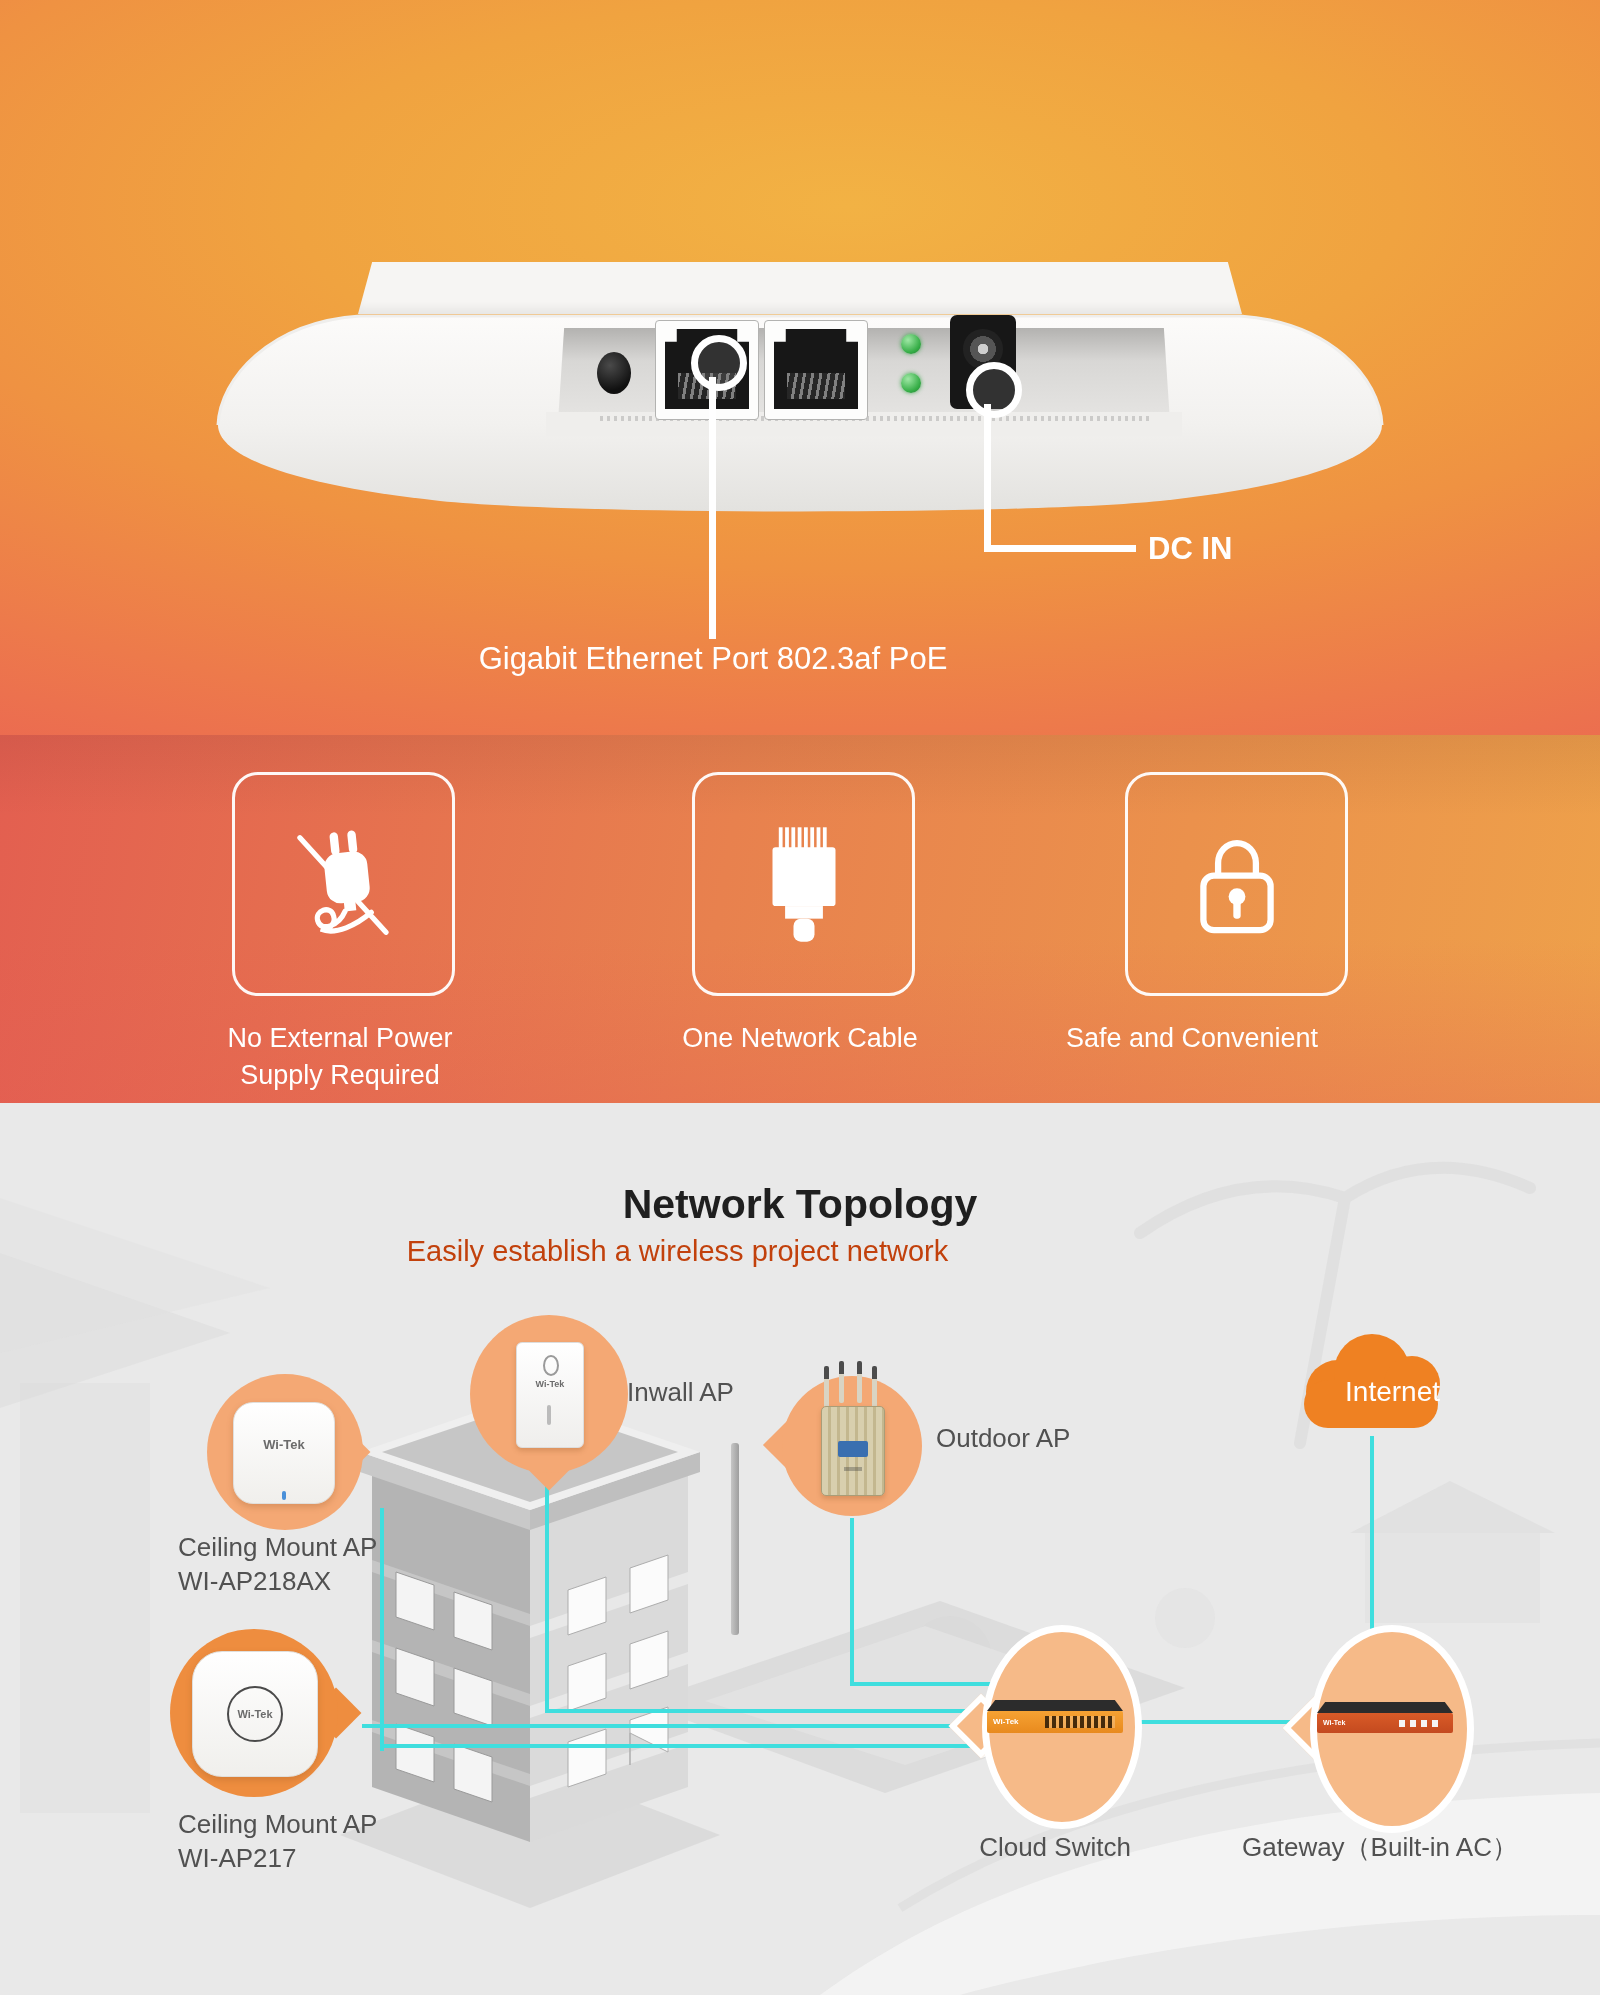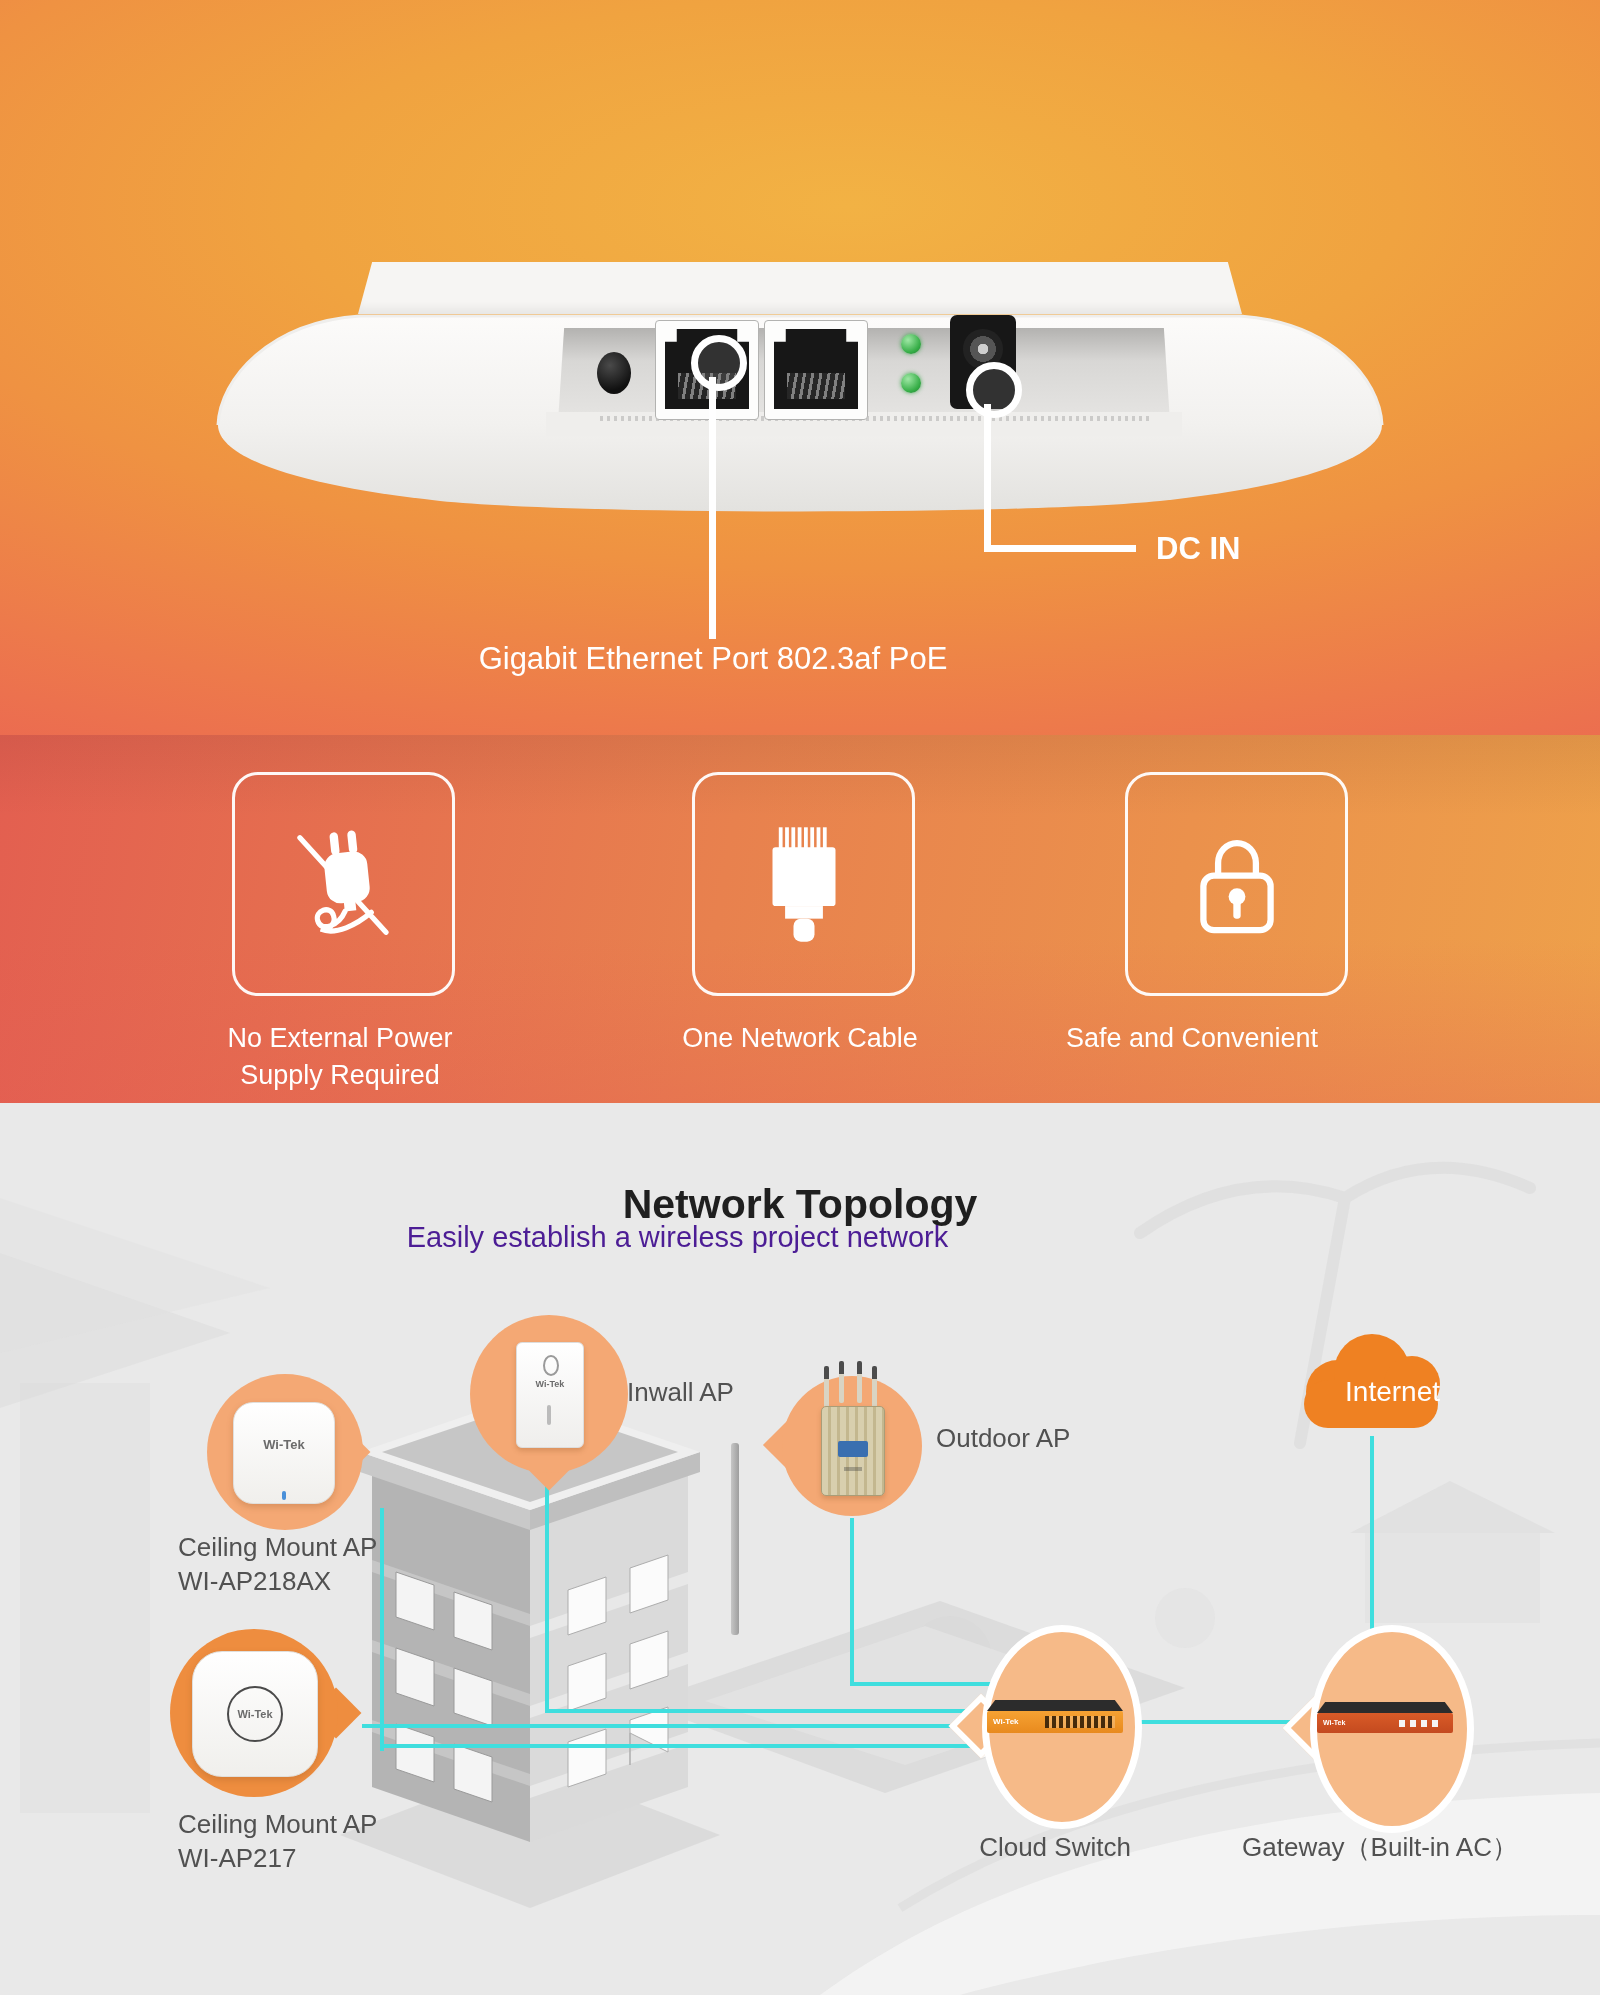--- a/index.html
+++ b/index.html
@@ -31,38 +31,38 @@
     clip-path:polygon(14% 0,86% 0,86% 16%,100% 16%,100% 100%,0 100%,0 16%,14% 16%);}
   .rj45 .pins{position:absolute;left:22px;top:52px;width:58px;height:26px;opacity:.8;
     background:repeating-linear-gradient(100deg,#9a9a9a 0 3px,#2a2a2a 3px 8px);}
   .led{position:absolute;left:901px;width:20px;height:20px;border-radius:50%;
     background:radial-gradient(circle at 35% 30%,#9fe8a5,#35ad46 65%,#1f7c2e);box-shadow:0 0 4px rgba(40,160,60,.8);}
   .dc-jack{position:absolute;left:950px;top:315px;width:66px;height:94px;background:#171717;border-radius:7px;}
   .dc-jack .hole{position:absolute;left:13px;top:14px;width:40px;height:40px;border-radius:50%;
     background:radial-gradient(circle,#cfcfcf 0 18%,#555 19% 45%,#222 46%);}
   .callout-ring{position:absolute;width:42px;height:42px;border:7px solid #fff;border-radius:50%;background:rgba(130,130,130,.25);}
   .cl{position:absolute;background:#fff;}
-  .dc-label{position:absolute;left:1148px;top:531px;font-size:31px;font-weight:bold;color:#fff;margin-left:8px;}
+  .dc-label{position:absolute;left:1148px;top:531px;font-size:31px;font-weight:bold;color:#fff;}
   .eth-label{position:absolute;left:713px;top:641px;transform:translateX(-50%);
     font-size:31px;color:#fff;white-space:nowrap;}
   
   .sec-features{position:absolute;left:0;top:735px;width:1600px;height:368px;
     background:
       linear-gradient(180deg,rgba(90,45,35,.10) 0%,rgba(90,45,35,0) 22%),
       linear-gradient(180deg,rgba(0,0,0,0) 55%,rgba(228,90,85,.30) 100%),
       linear-gradient(100deg,#e35f50 0%,#e8814e 45%,#eea14a 100%);}
   .fbox{position:absolute;top:37px;width:217px;height:218px;border:3px solid rgba(255,255,255,.95);
     border-radius:26px;display:flex;align-items:center;justify-content:center;}
   .flabel{position:absolute;top:285px;width:380px;text-align:center;font-size:27px;
     line-height:37px;color:#fff;}
   
   .sec-topo{position:absolute;left:0;top:1103px;width:1600px;height:892px;background:#e9e9e9;}
   .tp-title{position:absolute;left:0;top:44px;width:1600px;text-align:center;
     font-size:41px;font-weight:bold;color:#1f1f1f;}
-  .tp-sub{position:absolute;left:0;top:89px;width:1355px;text-align:center;font-size:29px;color:#4c1d95;}
+  .tp-sub{position:absolute;left:0;top:103px;width:1355px;text-align:center;font-size:29px;color:#c2410c;}
   .photo-bg{position:absolute;left:0;top:0;}
   .pole{position:absolute;left:731px;top:340px;width:8px;height:192px;
     background:linear-gradient(90deg,#c6c6c6,#9e9e9e);border-radius:3px;z-index:1;}
   .tline{position:absolute;background:#3fdede;z-index:2;}
   .bubble{position:absolute;border-radius:50%;z-index:3;}
   .tail{position:absolute;transform:rotate(45deg);z-index:2;}
   .node-label{position:absolute;font-size:26px;line-height:34px;color:#515151;z-index:4;}
   .center-label{transform:translateX(-50%);text-align:right;white-space:nowrap;}
   
   .ap-square{position:absolute;background:linear-gradient(180deg,#ffffff,#f0efec);

